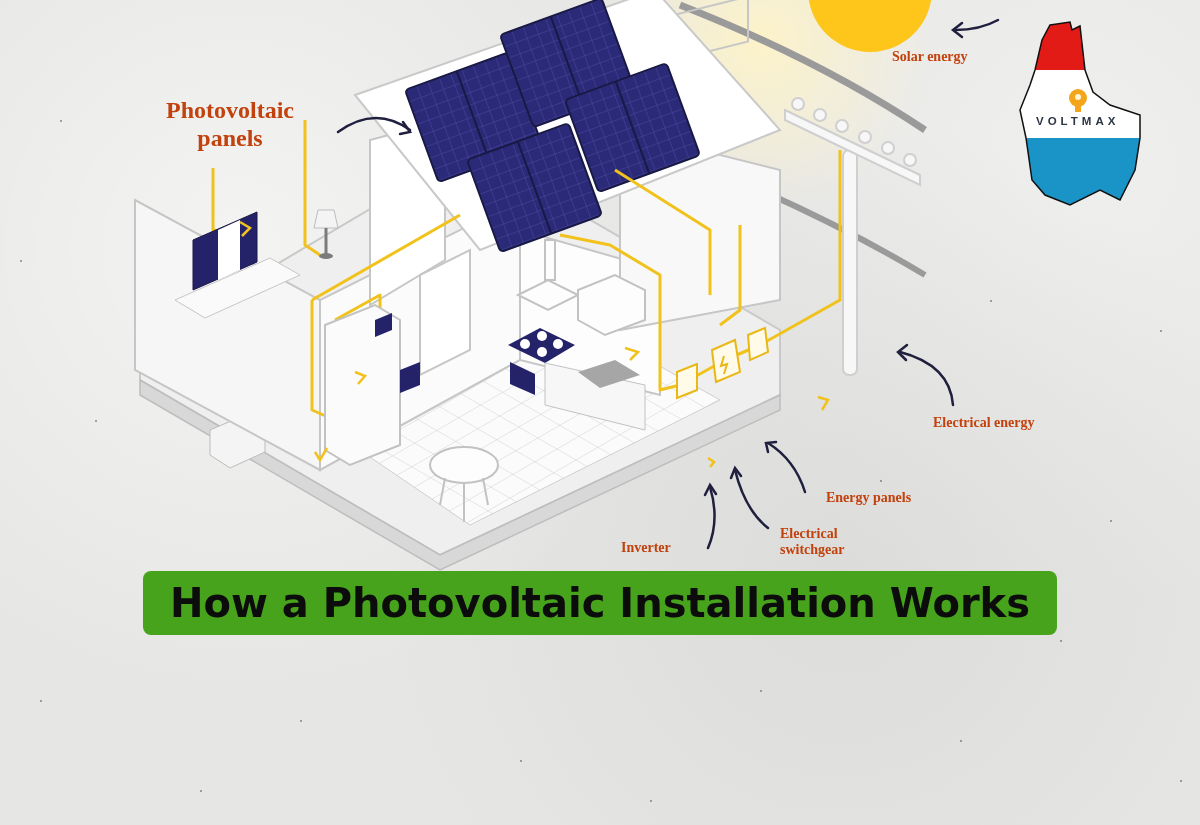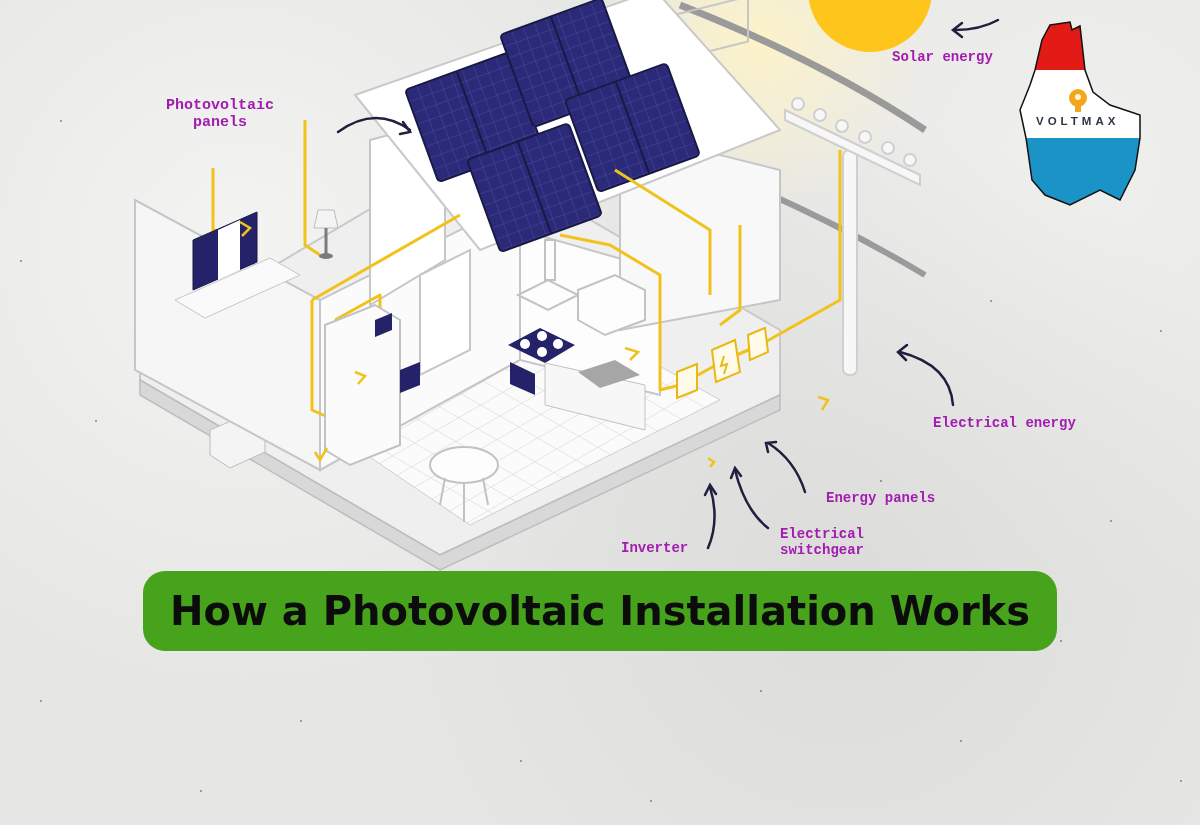--- a/index.html
+++ b/index.html
@@ -6,26 +6,26 @@
   body{width:1200px;height:825px;overflow:hidden;position:relative;
     background:#e9e9e7;font-family:"Liberation Sans","DejaVu Sans",sans-serif;}
   .bg{position:absolute;inset:0;
     background:
       radial-gradient(circle at 20% 30%, rgba(255,255,255,.55) 0, transparent 40%),
       radial-gradient(circle at 70% 70%, rgba(210,210,208,.5) 0, transparent 45%),
       radial-gradient(circle at 90% 20%, rgba(245,245,243,.6) 0, transparent 35%),
       #e6e6e4;}
   .speck{position:absolute;width:2px;height:2px;background:#333;border-radius:50%;opacity:.55}
   svg.scene{position:absolute;left:0;top:0;}
-  .label{position:absolute;color:#a21caf;font-weight:bold;font-family:Liberation Mono, monospace;
+  .label{position:absolute;color:#c2410c;font-weight:bold;font-family:Liberation Serif, serif;
     line-height:1.15;white-space:nowrap}
   .lbl-small{font-size:14px}
-  .lbl-pv{font-size:15px;text-align:center;left:166px;top:97px}
-  .title-bar{position:absolute;left:143px;top:571px;width:914px;height:80px;background:#46a31b;
-    border-radius:22px;display:flex;align-items:center;justify-content:center;}
+  .lbl-pv{font-size:24px;text-align:center;left:166px;top:97px}
+  .title-bar{position:absolute;left:143px;top:571px;width:914px;height:64px;background:#46a31b;
+    border-radius:8px;display:flex;align-items:center;justify-content:center;}
   .title-bar span{font-family:"DejaVu Sans",sans-serif;font-weight:bold;font-size:40px;color:#0c0c0c;letter-spacing:0px}
   .logo-text{position:absolute;left:1036px;top:115px;font-family:Liberation Sans, sans-serif;font-weight:bold;
     font-size:11.5px;letter-spacing:4px;color:#2b3544}
 </style>
 </head>
 <body>
 
 <div class="bg"></div>
 
 <div>

